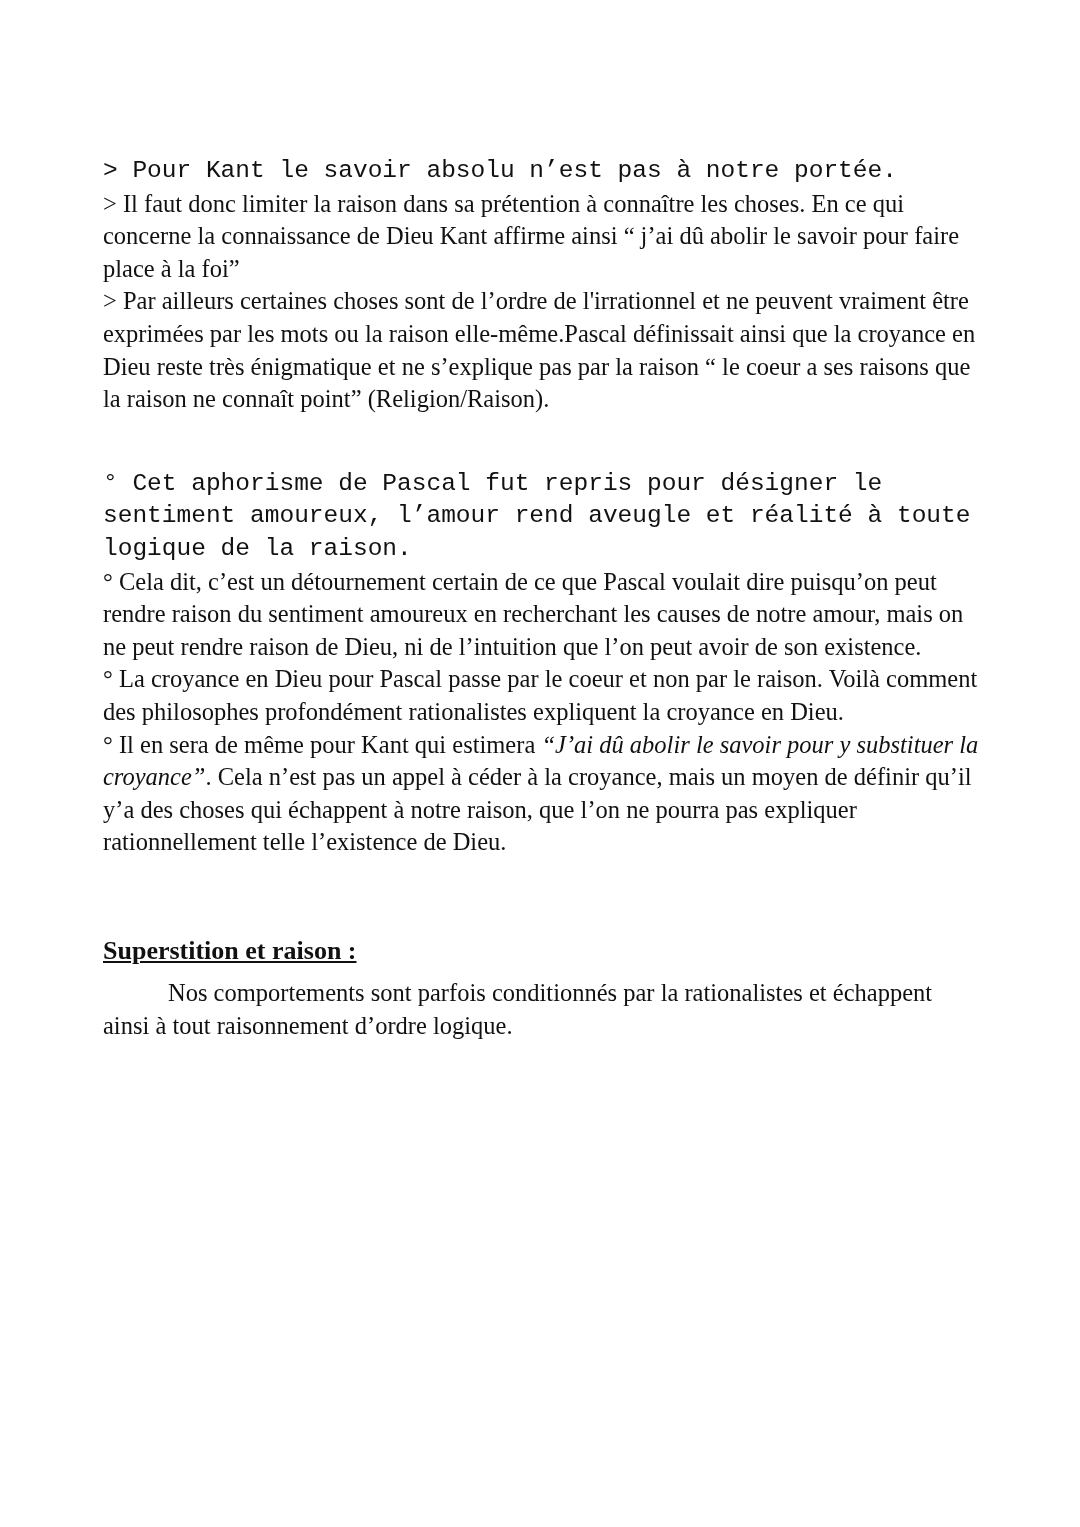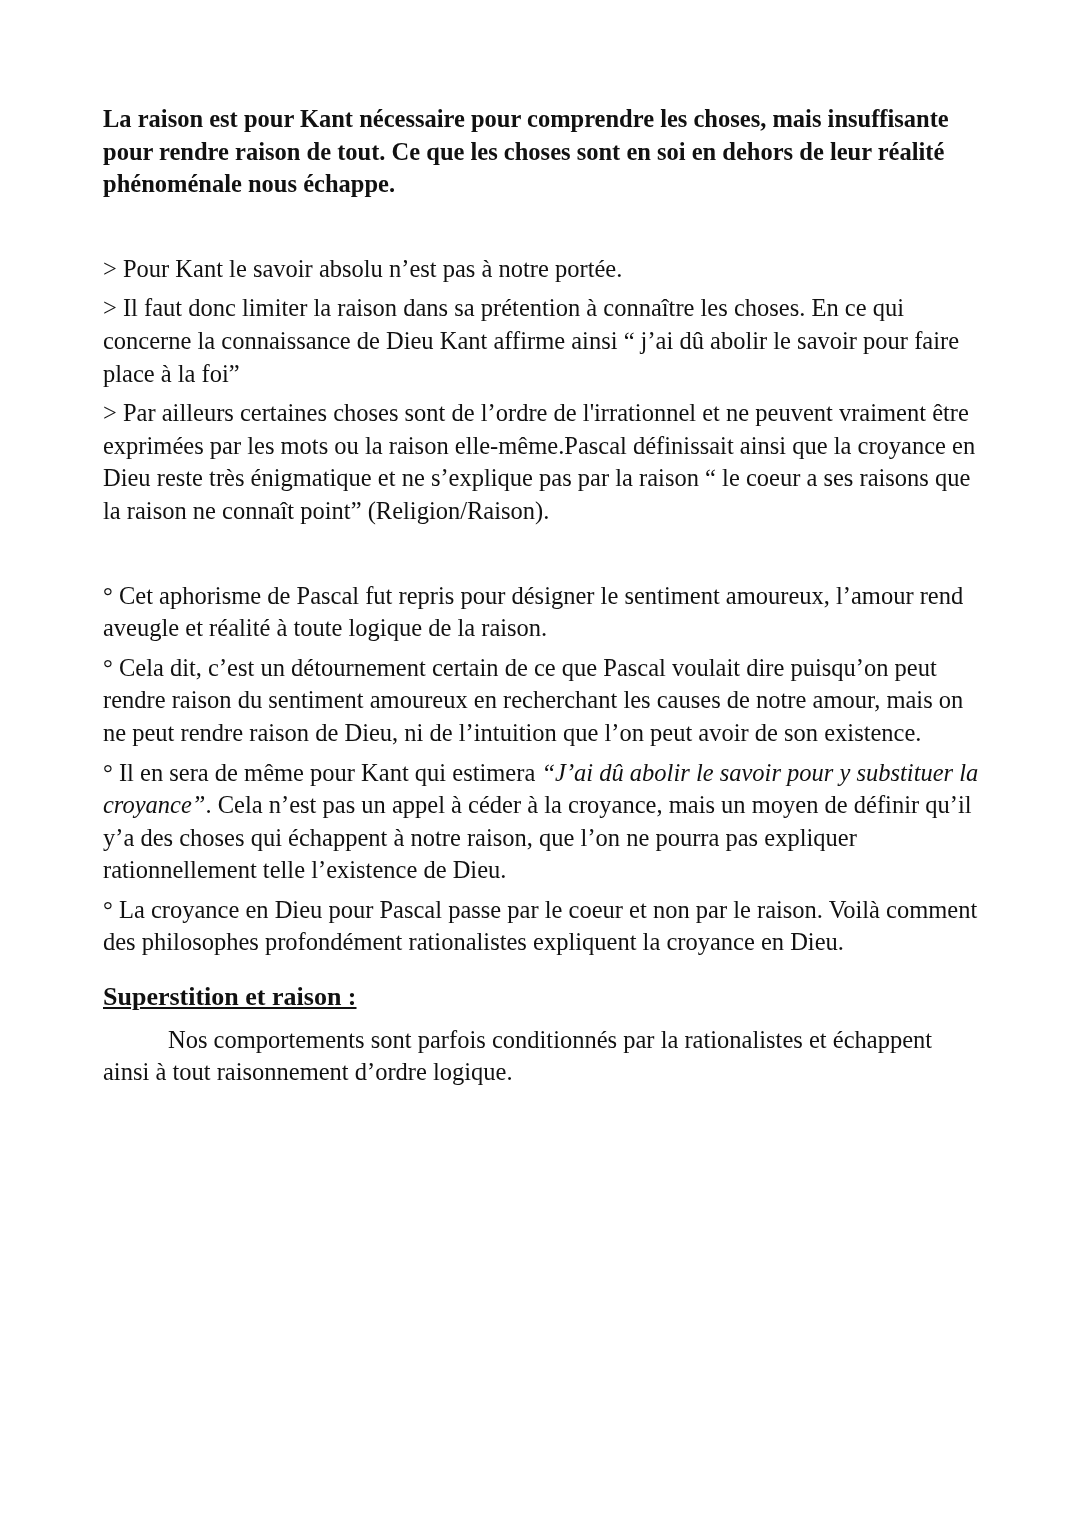--- a/index.html
+++ b/index.html
@@ -4,36 +4,35 @@
 <style>
   html, body { margin: 0; padding: 0; background: #ffffff; }
   body { width: 1080px; height: 1527px; position: relative; overflow: hidden; }
   .page {
     position: absolute; left: 103px; top: 103px; width: 880px;
     font-family: "Liberation Serif", "DejaVu Serif", serif;
     color: #111111; font-size: 24.5px; line-height: 32.6px;
   }
   p { margin: 0; }
   .lead { font-weight: bold; }
-  .gap-lg { margin-top: 52px; }
-  .gap-sm { margin-top: 7px; }
-  .heading { font-weight: bold; text-decoration: underline; font-size: 26px; margin-top: 22px; margin-bottom: 10px; }
+  .gap-lg { margin-top: 52px; font-family: Liberation Mono, monospace; }
+  .gap-sm { }
+  .heading { font-weight: bold; text-decoration: underline; font-size: 26px; margin-top: 76px; margin-bottom: 10px; }
   .indent { text-indent: 65px; }
   em { font-style: italic; }
 </style>
 </head>
 <body>
 
 <div class="page">
-  <p class="lead">La raison est pour Kant nécessaire pour comprendre les choses, mais insuffisante pour rendre raison de tout. Ce que les choses sont en soi en dehors de leur réalité phénoménale nous échappe.</p>
 
   <p class="gap-lg">&gt; Pour Kant le savoir absolu n’est pas à notre portée.</p>
   <p class="gap-sm">&gt; Il faut donc limiter la raison dans sa prétention à connaître les choses. En ce qui concerne la connaissance de Dieu Kant affirme ainsi “ j’ai dû abolir le savoir pour faire place à la foi”</p>
   <p class="gap-sm">&gt; Par ailleurs certaines choses sont de l’ordre de l'irrationnel et ne peuvent vraiment être exprimées par les mots ou la raison elle-même.Pascal définissait ainsi que la croyance en Dieu reste très énigmatique et ne s’explique pas par la raison “ le coeur a ses raisons que la raison ne connaît point” (Religion/Raison).</p>
 
   <p class="gap-lg">° Cet aphorisme de Pascal fut repris pour désigner le sentiment amoureux, l’amour rend aveugle et réalité à toute logique de la raison.</p>
   <p class="gap-sm">° Cela dit, c’est un détournement certain de ce que Pascal voulait dire puisqu’on peut rendre raison du sentiment amoureux en recherchant les causes de notre amour, mais on ne peut rendre raison de Dieu, ni de l’intuition que l’on peut avoir de son existence.</p>
+  <p class="gap-sm">° La croyance en Dieu pour Pascal passe par le coeur et non par le raison. Voilà comment des philosophes profondément rationalistes expliquent la croyance en Dieu.</p>
   <p class="gap-sm"><span>° Il en sera de même pour Kant qui estimera </span><em>“J’ai dû abolir le savoir pour y substituer la croyance”</em><span>. Cela n’est pas un appel à céder à la croyance, mais un moyen de définir qu’il y’a des choses qui échappent à notre raison, que l’on ne pourra pas expliquer rationnellement telle l’existence de Dieu.</span></p>
-  <p class="gap-sm">° La croyance en Dieu pour Pascal passe par le coeur et non par le raison. Voilà comment des philosophes profondément rationalistes expliquent la croyance en Dieu.</p>
 
   <p class="heading">Superstition et raison :</p>
   <p class="indent">Nos comportements sont parfois conditionnés par la rationalistes et échappent ainsi à tout raisonnement d’ordre logique.</p>
 </div>
 
 </body></html>

